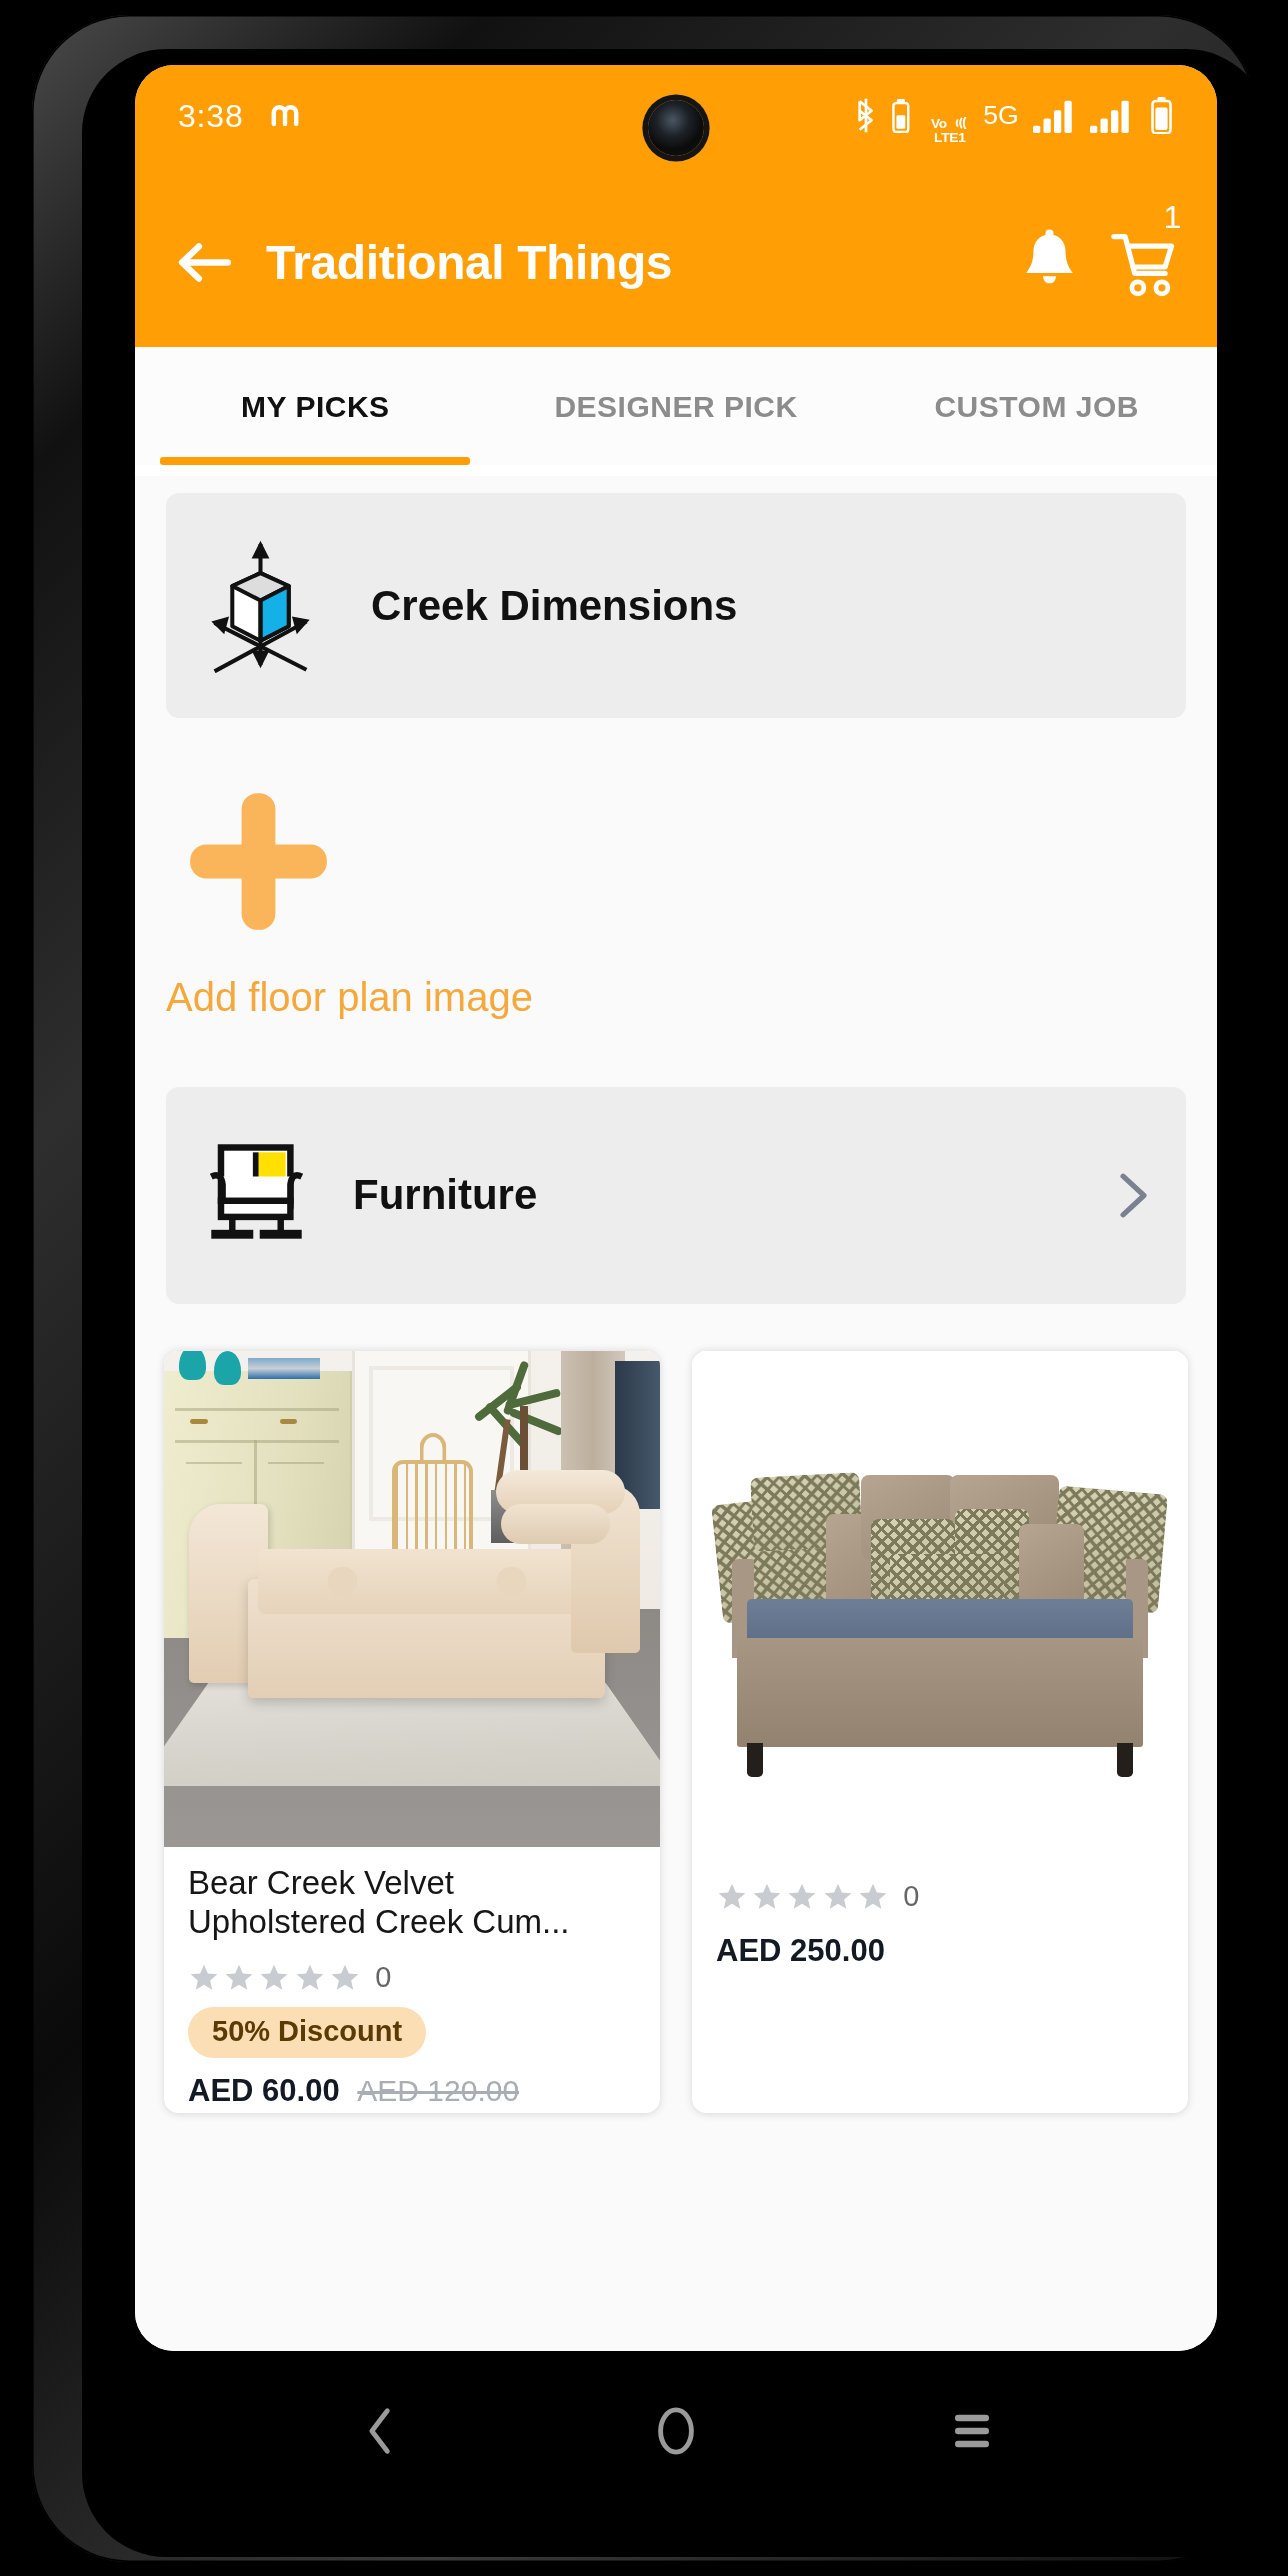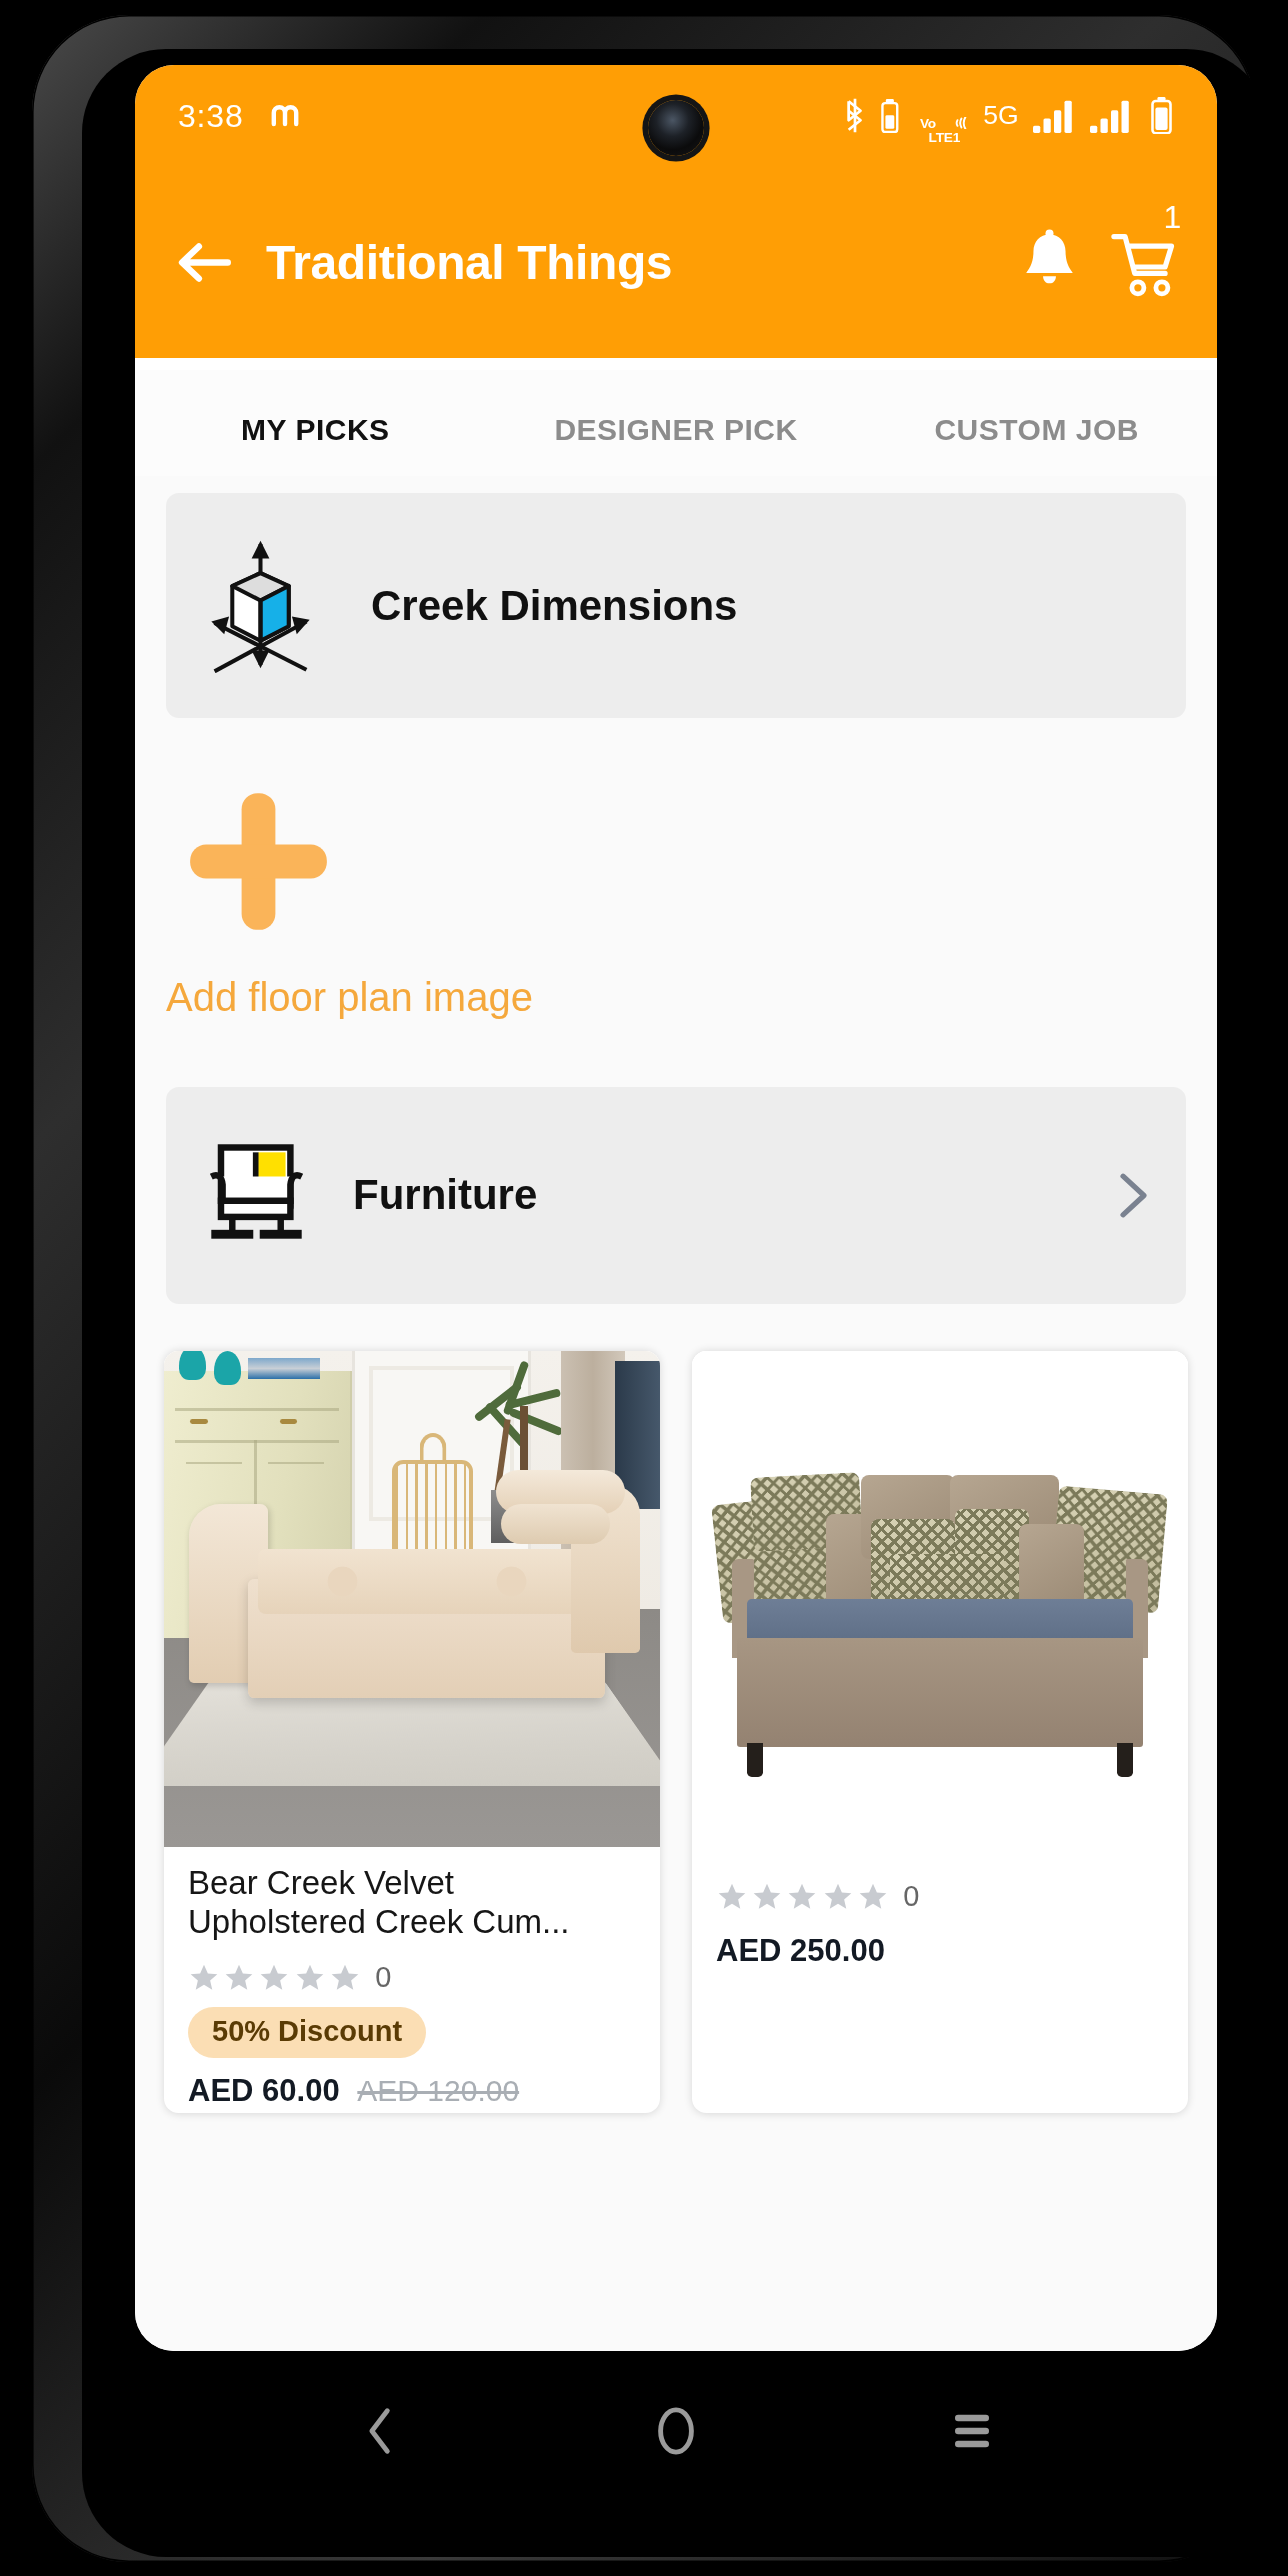--- a/index.html
+++ b/index.html
@@ -77,21 +77,21 @@
   }
   #bell-btn{ width:61px; height:69px; margin-right:29px; position:relative;}
   #cart-btn{ width:69px; height:72px; position:relative;}
   #cart-badge{
     position:absolute; right:-3.2px; top:-26px;
     color:#fff; font-size:32px; font-weight:400; line-height:1;
   }
 
   
   #tab-bar{
-    position:absolute; left:0; top:305px; width:100%; height:118px;
+    position:absolute; left:0; top:282px; width:100%; height:118px;
     background:#FCFCFC;
     display:flex; align-items:center;
   }
   .tab{
     flex:1 1 0; height:100%;
     display:flex; align-items:center; justify-content:center;
     font-size:30px; font-weight:700; letter-spacing:0.5px;
     color:#8C8C8C; position:relative; padding-top:3.2px;
   }
   .tab.active{ color:#111; }
@@ -284,21 +284,21 @@
         <span>
           <svg class="sb-ico" width="17.7" height="34" viewBox="0 0 22 42">
             <rect x="6" y="0" width="10" height="5" rx="1.6" fill="#fff"></rect>
             <rect x="1.8" y="5" width="18.4" height="36" rx="3.4" fill="none" stroke="#fff" stroke-width="3"></rect>
             <rect x="5.5" y="20" width="11" height="17" rx="1.8" fill="#fff"></rect>
           </svg>
         </span>
 
         <span style="margin-left:6.4px;">
           <div id="volte-badge">
-            <div style="display:flex;align-items:flex-end;justify-content:center;gap:19px;margin-top:29px;">
+            <div style="display:flex;align-items:flex-end;justify-content:center;gap:8px;margin-top:29px;">
               <span>Vo</span>
               <svg width="13.7" height="12" viewBox="0 0 17 15" style="margin-bottom:0.8px;">
                 <path d="M3 11a7 7 0 0 1 0-7" fill="none" stroke="#fff" stroke-width="2.4" stroke-linecap="round"></path>
                 <path d="M8 13a11 11 0 0 1 0-11" fill="none" stroke="#fff" stroke-width="2.4" stroke-linecap="round"></path>
                 <path d="M13 15a15 15 0 0 1 0-15" fill="none" stroke="#fff" stroke-width="2.4" stroke-linecap="round"></path>
               </svg>
             </div>
             <div style="margin-top:0.8px;">LTE1</div>
           </div>
         </span>

